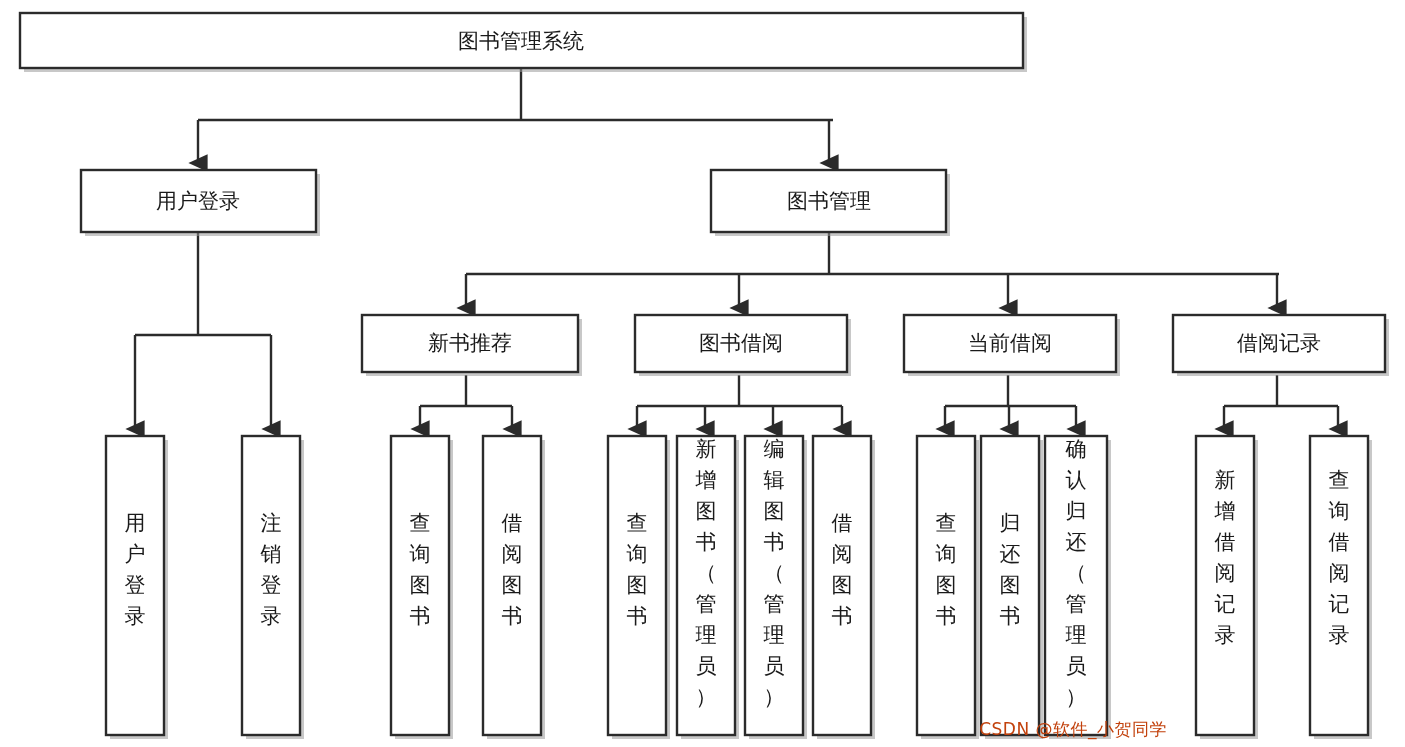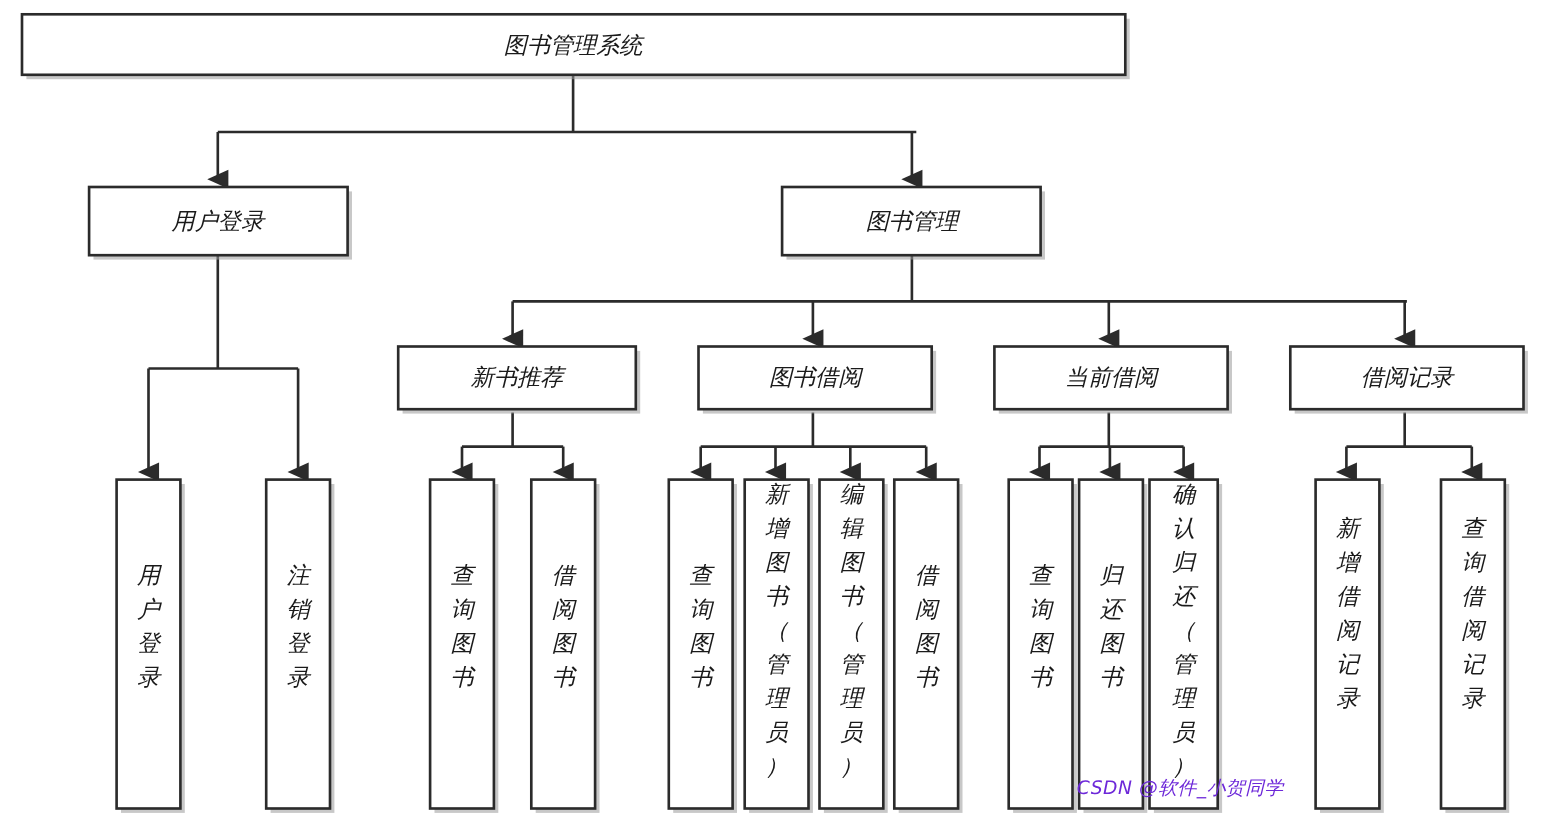--- a/index.html
+++ b/index.html
@@ -11,21 +11,20 @@
     width: 1405px;
     height: 747px;
     font-family: "Liberation Sans", "DejaVu Sans", sans-serif;
     overflow: hidden;
     position: relative;
   }
   #diagram-root {
     position: relative;
     width: 1181px;
     height: 747px;
-    font-style: italic;
   }
   svg#flow-svg {
     position: absolute;
     top: 0;
     left: 0;
     width: 1405px;
     height: 747px;
     display: block;
   }
   .node-rect {
@@ -52,24 +51,24 @@
   }
   .node-label-vertical {
     fill: #1a1a1a;
     font-family: "DejaVu Sans", "Liberation Sans", sans-serif;
     font-size: 21px;
     text-anchor: middle;
   }
   .watermark-text {
     position: absolute;
     right: 14px;
-    bottom: 19px;
+    bottom: 6px;
     font-family: "DejaVu Sans", "Liberation Sans", sans-serif;
     font-size: 17px;
-    color: #6d28d9;
+    color: #c2410c;
     letter-spacing: 0.5px;
     white-space: nowrap;
     user-select: none;
   }
 </style>
 </head>
 <body>
 
 <div id="diagram-root">
 

